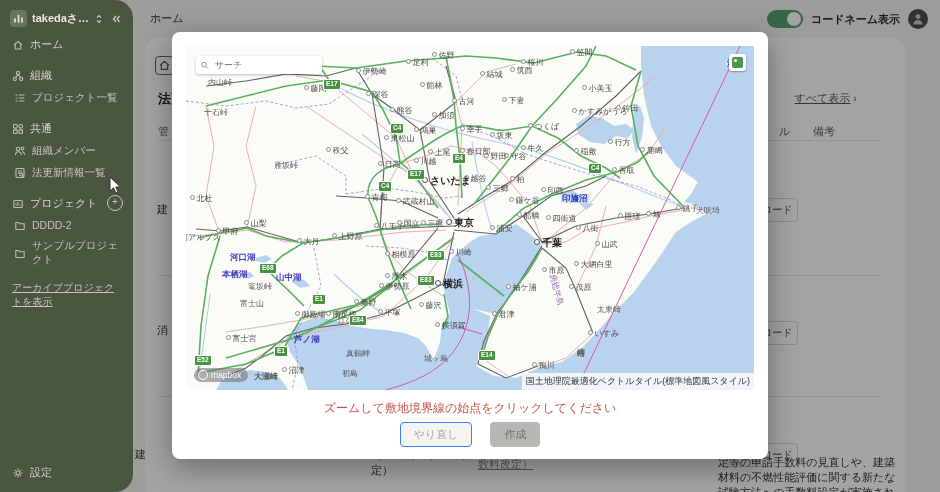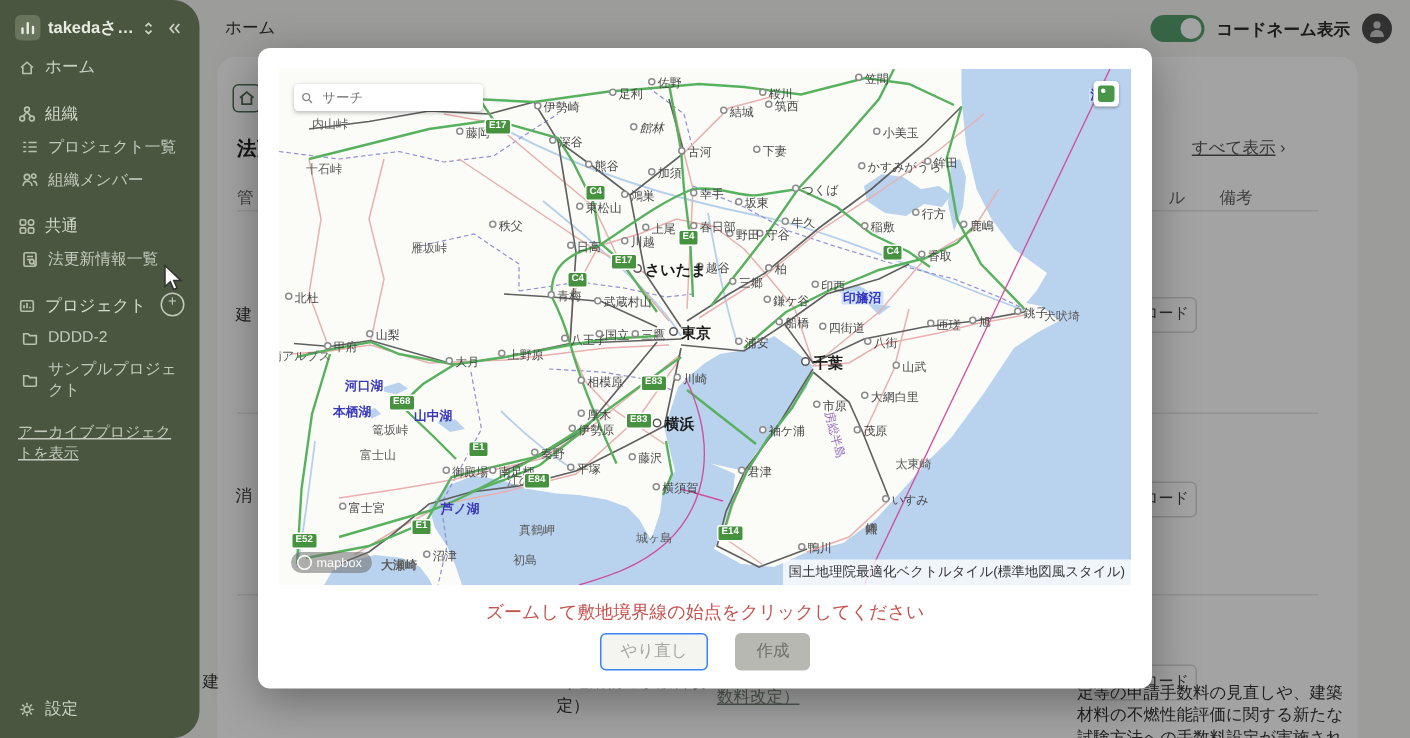--- a/index.html
+++ b/index.html
@@ -165,36 +165,36 @@
             <path d="M6 4.6 L3.4 7.6 M6 4.6 L8.6 7.6"></path>
           </svg>
           <span>組織</span>
         </div>
         <div class="sb-item child">
           <svg class="ic" width="12" height="12" viewBox="0 0 12 12" fill="none" stroke="#b9c1ae" stroke-width="1.1">
             <path d="M1.5 3h2M1.5 6h2M1.5 9h2M5 3h5.5M5 6h5.5M5 9h5.5"></path>
           </svg>
           <span>プロジェクト一覧</span>
         </div>
-        <div class="sb-item child">
-          <svg class="ic" width="12" height="12" viewBox="0 0 12 12" fill="none" stroke="#b9c1ae" stroke-width="1.1">
-            <circle cx="4" cy="4" r="1.8"></circle>
-            <circle cx="8.5" cy="3.4" r="1.4"></circle>
-            <path d="M1.5 10c0-2 1.2-3.2 2.8-3.2S7.3 8 7.3 10M8 6.8c1.5 0 2.5 1.2 2.5 3"></path>
-          </svg>
-          <span>組織メンバー</span>
-        </div>
         <div class="sb-item sect">
           <svg class="ic" width="12" height="12" viewBox="0 0 12 12" fill="none" stroke="#b9c1ae" stroke-width="1.1">
             <rect x="1.5" y="1.5" width="3.6" height="3.6" rx="0.8"></rect>
             <rect x="6.9" y="1.5" width="3.6" height="3.6" rx="1.8"></rect>
             <rect x="1.5" y="6.9" width="3.6" height="3.6" rx="0.8"></rect>
             <rect x="6.9" y="6.9" width="3.6" height="3.6" rx="0.8"></rect>
           </svg>
           <span>共通</span>
+        </div>
+        <div class="sb-item child">
+          <svg class="ic" width="12" height="12" viewBox="0 0 12 12" fill="none" stroke="#b9c1ae" stroke-width="1.1">
+            <circle cx="4" cy="4" r="1.8"></circle>
+            <circle cx="8.5" cy="3.4" r="1.4"></circle>
+            <path d="M1.5 10c0-2 1.2-3.2 2.8-3.2S7.3 8 7.3 10M8 6.8c1.5 0 2.5 1.2 2.5 3"></path>
+          </svg>
+          <span>組織メンバー</span>
         </div>
         <div class="sb-item child">
           <svg class="ic" width="12" height="12" viewBox="0 0 12 12" fill="none" stroke="#b9c1ae" stroke-width="1.1">
             <rect x="2" y="1.5" width="8" height="9" rx="1"></rect>
             <path d="M4 4h4M4 6h2"></path>
             <circle cx="7.2" cy="7.4" r="1.5"></circle>
             <path d="M8.3 8.5l1.3 1.3"></path>
           </svg>
           <span>法更新情報一覧</span>
         </div>
@@ -322,29 +322,29 @@
         <g stroke="#cf4f9b" stroke-width="0.9" fill="none">
           <path d="M554,0 L390,344"></path>
           <path d="M271,206 C292,250 286,290 258,316 C240,332 220,338 200,344"></path>
           <path d="M296,288 L268,280"></path>
         </g>
       </svg>
       <div id="map-labels">
           <span class="ml c" style="left: 170px; top: 22px;">伊勢崎</span>
           <span class="ml c" style="left: 220px; top: 13px;">足利</span>
           <span class="ml c" style="left: 246px; top: 6px;">佐野</span>
-          <span class="ml c" style="left: 320px; top: 13px; text-align: right;">桜川</span>
+          <span class="ml c" style="left: 335px; top: 13px; text-align: right;">桜川</span>
           <span class="ml c" style="left: 384px; top: 3px;">笠間</span>
           <span class="ml c" style="left: 294px; top: 25px;">結城</span>
           <span class="ml c" style="left: 324px; top: 21px;">筑西</span>
           <span class="ml c" style="left: 316px; top: 51px;">下妻</span>
           <span class="ml c" style="left: 396px; top: 39px;">小美玉</span>
           <span class="ml c" style="left: 430px; top: 59px;">鉾田</span>
           <span class="ml c" style="left: 386px; top: 62px;">かすみがうら</span>
-          <span class="ml c" style="left: 234px; top: 36px; font-style: italic;">館林</span>
+          <span class="ml c" style="left: 234px; top: 36px;">館林</span>
           <span class="ml c" style="left: 266px; top: 52px;">古河</span>
           <span class="ml c" style="left: 246px; top: 66px;">加須</span>
           <span class="ml c" style="left: 274px; top: 80px;">幸手</span>
           <span class="ml c" style="left: 304px; top: 86px;">坂東</span>
           <span class="ml c" style="left: 342px; top: 77px;">つくば</span>
           <span class="ml c" style="left: 335px; top: 99px;">牛久</span>
           <span class="ml c" style="left: 318px; top: 107px;">守谷</span>
           <span class="ml c" style="left: 298px; top: 107px;">野田</span>
           <span class="ml c" style="left: 388px; top: 102px;">稲敷</span>
           <span class="ml c" style="left: 422px; top: 93px;">行方</span>

